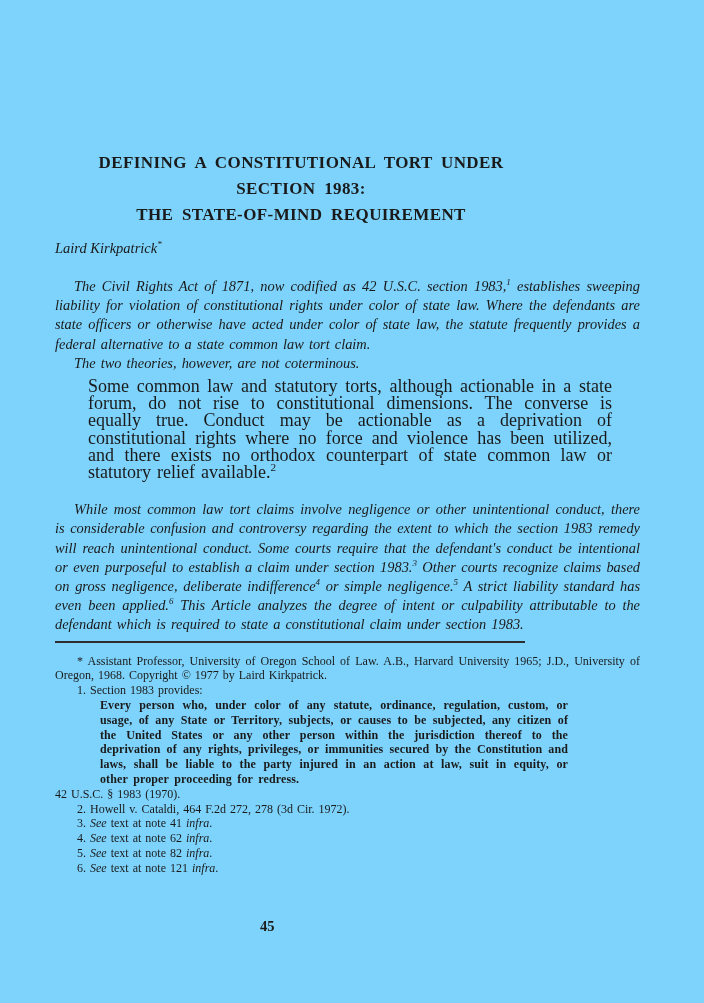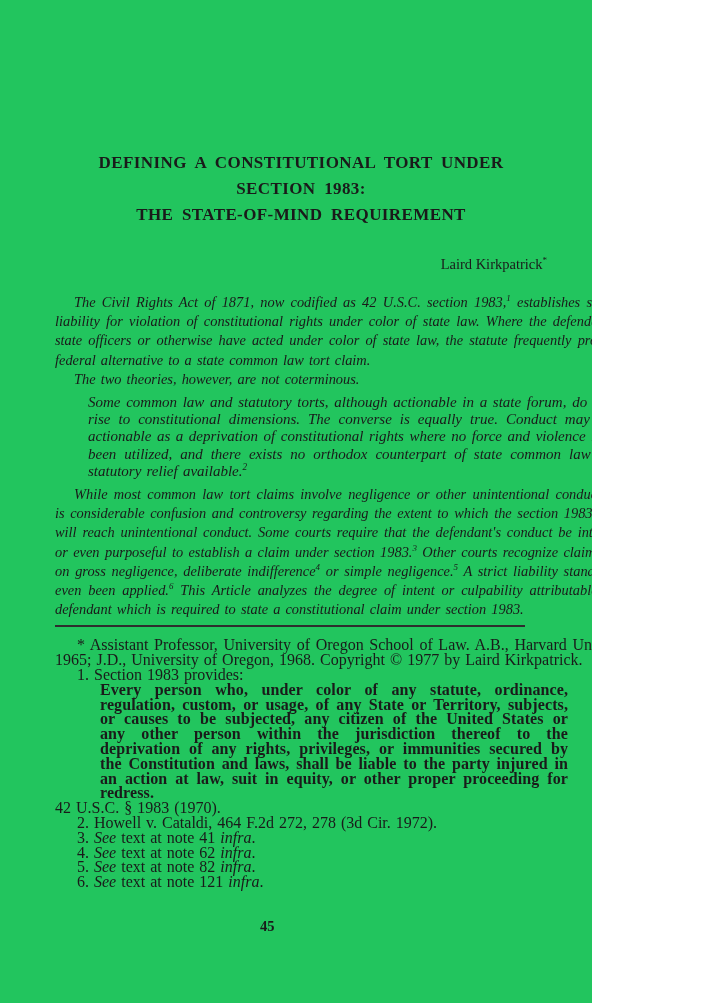--- a/index.html
+++ b/index.html
@@ -1,64 +1,64 @@
 <!DOCTYPE html>
 <html><head>
 <meta charset="utf-8">
 <style>
   html,body{margin:0;padding:0;background:#ffffff;}
   .page{
     position:relative;
-    width:592px;height:1003px;
-    background:#22c55e;
+    width:704px;height:1003px;
+    background:#7dd3fc;
     font-family:"Liberation Serif", serif;
     color:#1a1a1a;
     overflow:hidden;
   }
   .content{position:absolute;left:55px;top:150px;width:585px;}
   .headline{
     width:492px;
     text-align:center;
     font-weight:bold;
     font-size:17px;
     line-height:26px;
     letter-spacing:0.4px;
     word-spacing:4px;
   }
   .author{
     width:492px;
-    text-align:right;
-    margin-top:28px;
+    text-align:left;
+    margin-top:12px;
+    font-style:italic;
     font-size:14.5px;
   }
   .author sup{font-size:9px;}
   .bodytext{
     margin-top:20px;
     font-size:14.4px;
     line-height:19.2px;
     text-align:justify;
     word-spacing:1.5px;
   }
   p{margin:0;}
   sup{font-size:0.62em;vertical-align:super;line-height:0;}
   .body-indent{text-indent:19px;font-style:italic;}
   .block-quote{
-    font-size:15px;
+    font-size:18px;
     line-height:17.2px;
-    margin:5px 28px 5px 33px;
-    font-style:italic;
+    margin:5px 28px 19px 33px;
   }
   .fn-rule{
     margin-top:6px;
     width:470px;height:2px;
     background:#2e2e2e;
   }
   .footnotes{
     margin-top:11px;
-    font-size:16px;
+    font-size:12px;
     line-height:14.8px;
     text-align:justify;
     word-spacing:1px;
   }
   .footnote{text-indent:22px;}
   .footnote-quote{
     margin-left:45px;
     margin-right:72px;
     letter-spacing:0.1px;
     word-spacing:2.5px;

